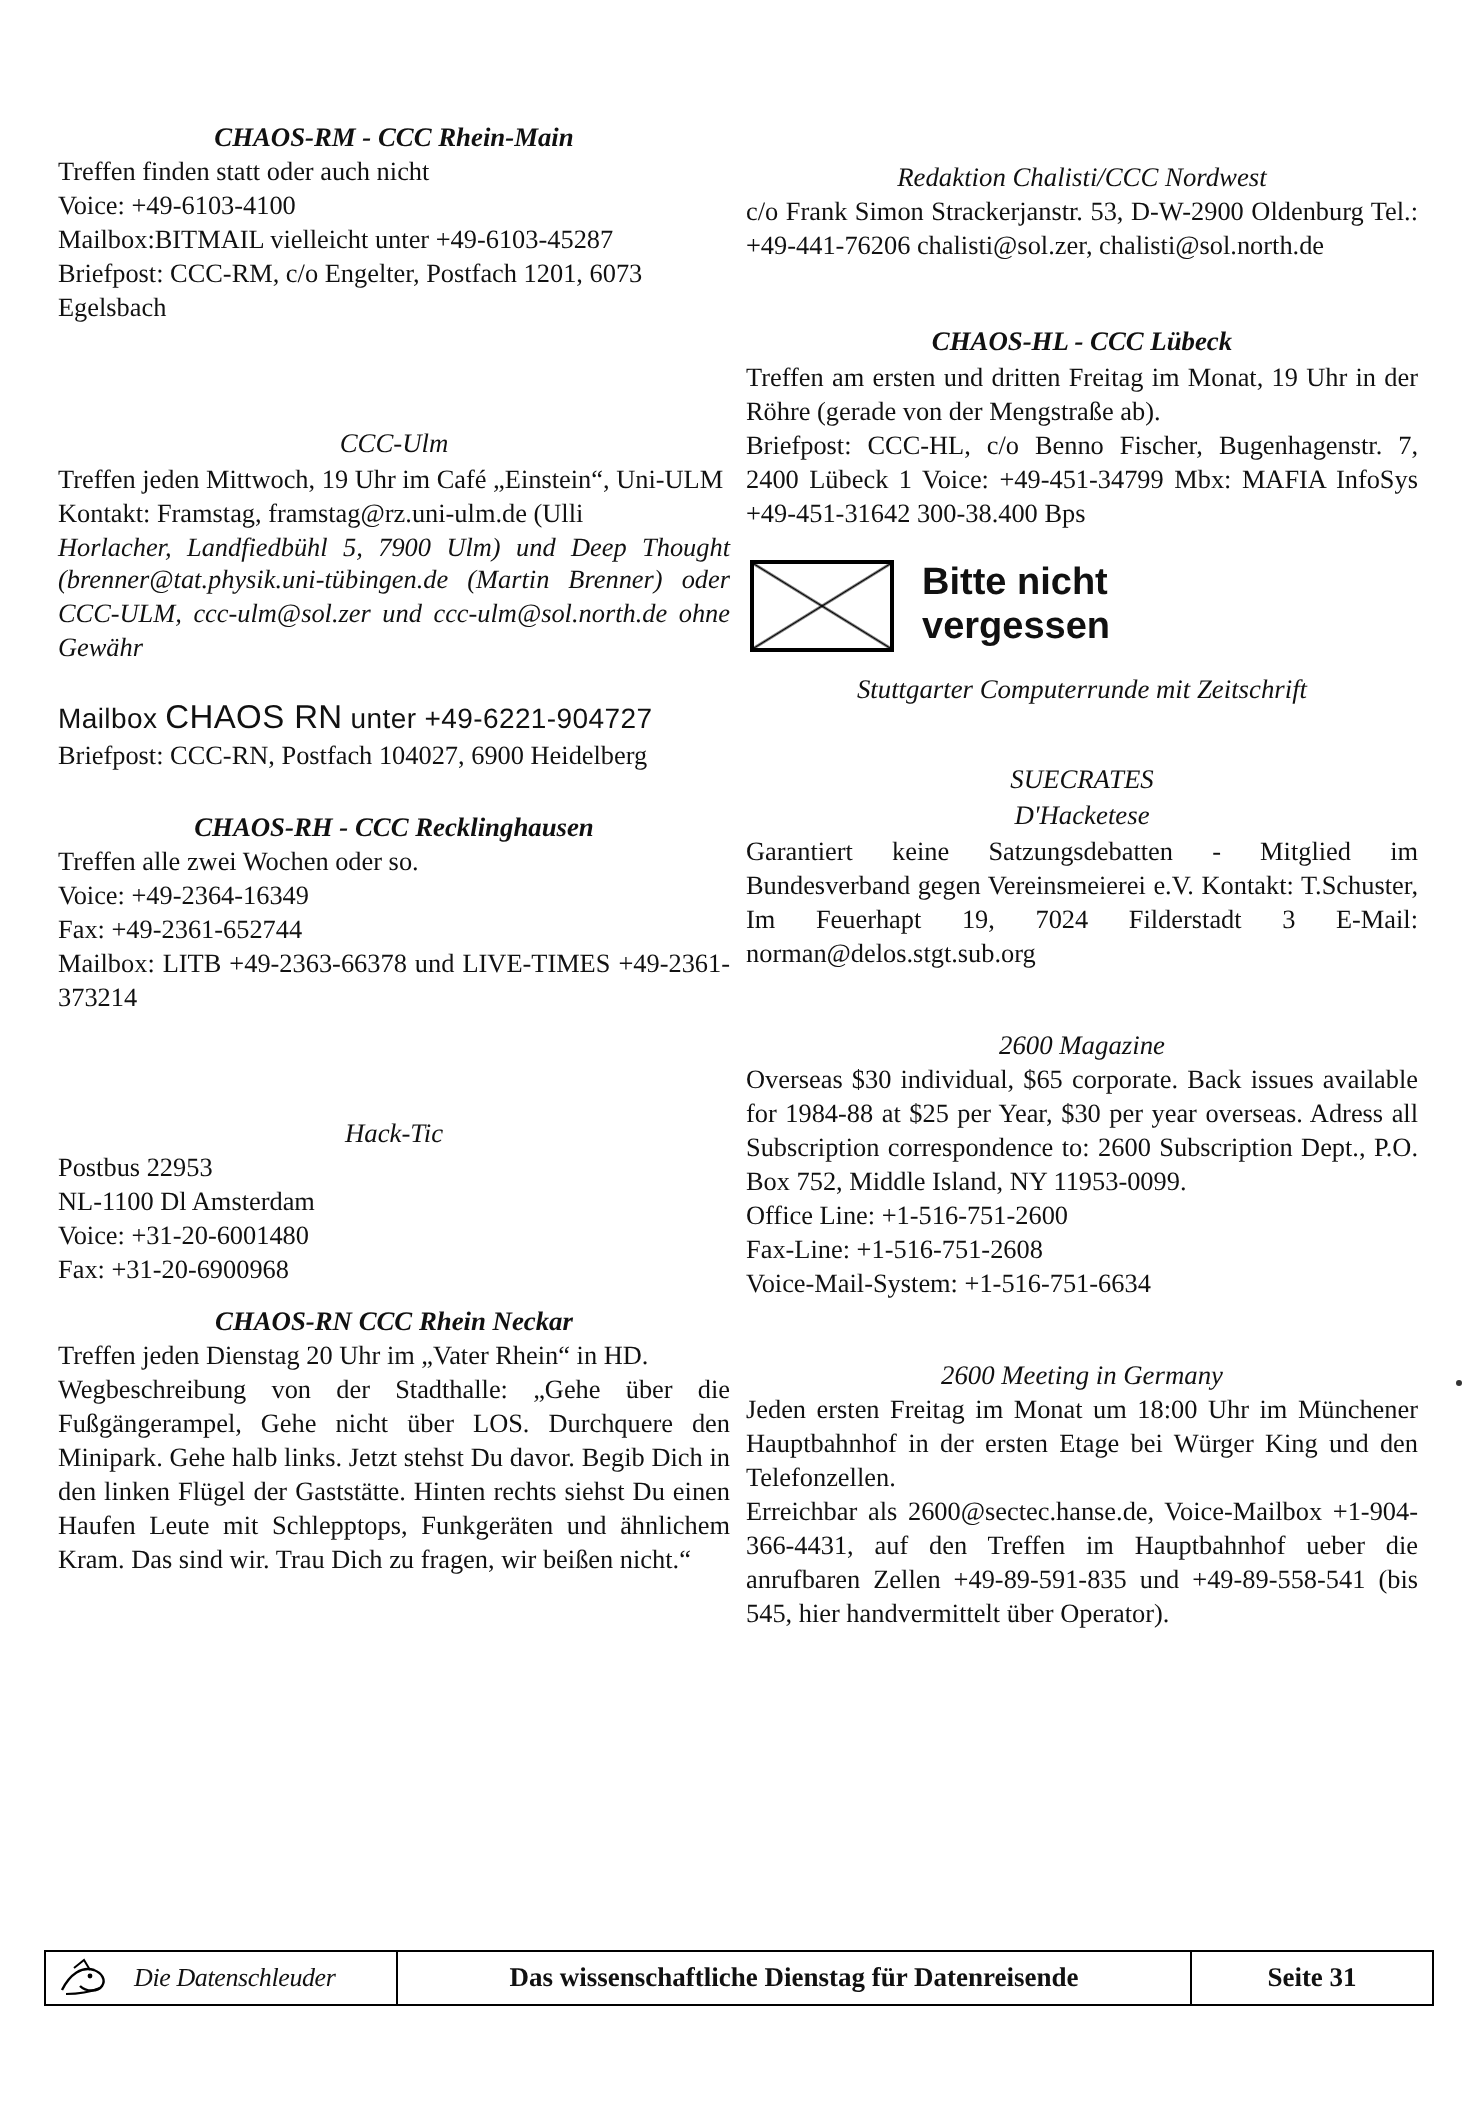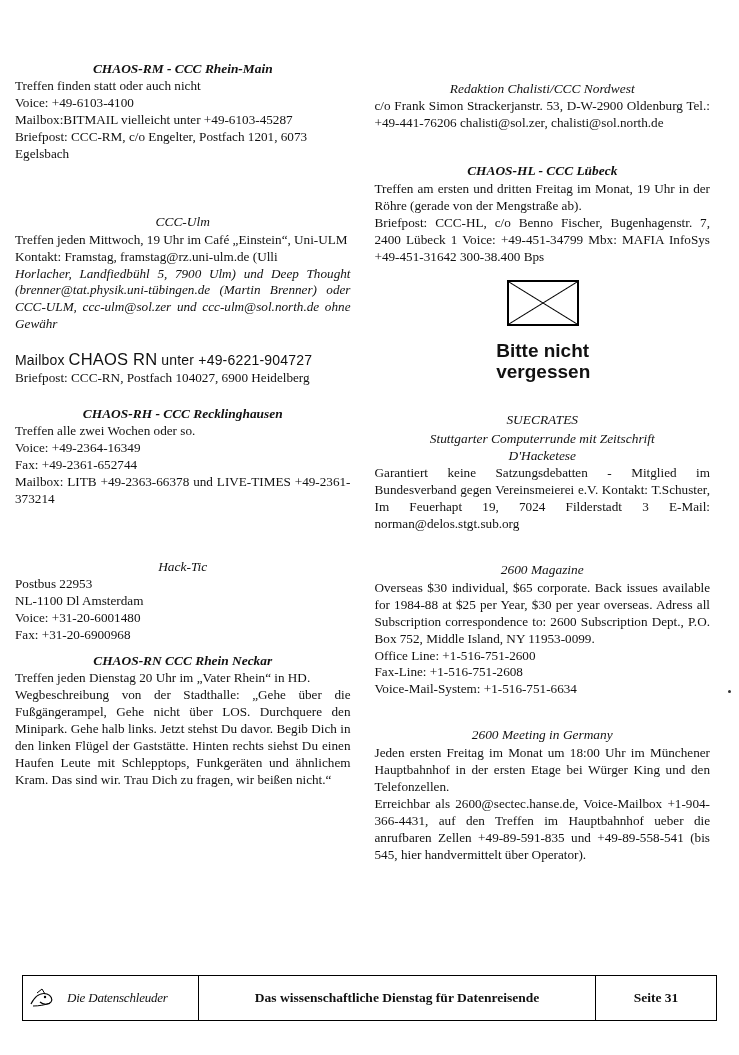--- a/index.html
+++ b/index.html
@@ -16,26 +16,26 @@
     overflow: hidden;
   }
   .page {
     position: absolute;
     left: 0; top: 0;
     width: 739px;
     height: 1055px;
   }
   .columns {
     position: absolute;
-    left: 15px;
+    left: 29px;
     top: 52px;
     width: 695px;
     height: 910px;
     display: flex;
-    gap: 24px;
+    gap: 8px;
   }
   .col {
     width: 336px;
     font-size: 13.2px;
     line-height: 1.30;
   }
   .sec { margin-bottom: 2px; }
   .sec-title {
     text-align: center;
     font-style: italic;
@@ -74,21 +74,20 @@
   .mailbox-rn .mono {
     font-family: "Liberation Sans", sans-serif;
     font-size: 14px;
   }
   
   .notice {
     display: flex;
     align-items: center;
     gap: 14px;
     margin: 14px 0 10px 2px;
-    flex-direction: column;
   }
   .envelope {
     width: 72px;
     height: 46px;
     border: 2px solid #000;
     position: relative;
     box-sizing: border-box;
     background: #fff;
   }
   .envelope:before, .envelope:after {
@@ -108,21 +107,21 @@
     font-weight: bold;
     font-size: 19px;
     line-height: 1.15;
   }
   
   .footer {
     position: absolute;
     left: 22px;
     top: 975px;
     width: 695px;
-    height: 46px;
+    height: 28px;
     border: 1.5px solid #000;
     box-sizing: border-box;
     display: flex;
     align-items: stretch;
     background: #fff;
   }
   .footer-logo {
     width: 176px;
     border-right: 1.5px solid #000;
     display: flex;
@@ -253,22 +252,22 @@
 
       <div class="notice">
         <div class="envelope"></div>
         <div class="notice-text">
           <div>Bitte nicht</div>
           <div>vergessen</div>
         </div>
       </div>
 
       <div class="sec">
+        <div class="sec-title nonbold" style="margin:0">Stuttgarter Computerrunde mit Zeitschrift</div>
         <div class="sec-title nonbold">SUECRATES</div>
-        <div class="sec-title nonbold" style="margin:0">Stuttgarter Computerrunde mit Zeitschrift</div>
         <div class="sec-title nonbold" style="margin:0 0 1px 0">D'Hacketese</div>
         <p class="body">Garantiert keine Satzungsdebatten - Mitglied im Bundesverband gegen Vereinsmeierei e.V. Kontakt: T.Schuster, Im Feuerhapt 19, 7024 Filderstadt 3 E-Mail: norman@delos.stgt.sub.org</p>
       </div>
 
       <div class="sec">
         <div class="sec-title nonbold">2600 Magazine</div>
         <p class="body">Overseas $30 individual, $65 corporate. Back issues available for 1984-88 at $25 per Year, $30 per year overseas. Adress all Subscription correspondence to: 2600 Subscription Dept., P.O. Box 752, Middle Island, NY 11953-0099.</p>
         <p class="body left">Office Line: +1-516-751-2600</p>
         <p class="body left">Fax-Line:                      +1-516-751-2608</p>
         <p class="body left">Voice-Mail-System: +1-516-751-6634</p>

